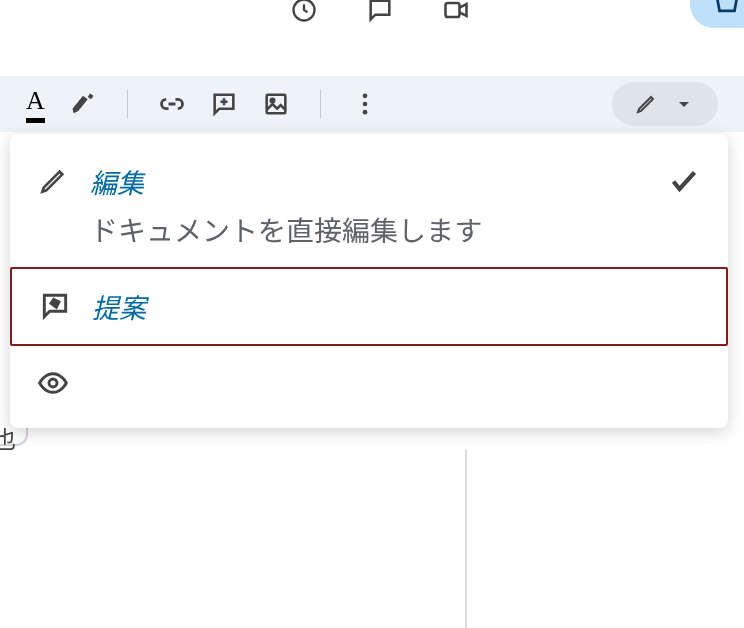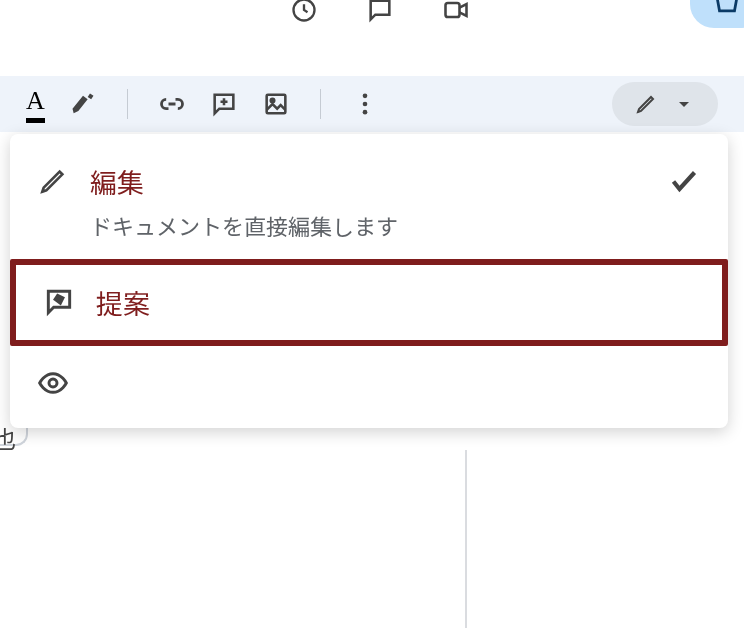--- a/index.html
+++ b/index.html
@@ -13,24 +13,24 @@
     .toolbar-icon { display: flex; align-items: center; justify-content: center; cursor: pointer; }
     .toolbar-icon svg { width: 28px; height: 28px; }
     .text-color { border-bottom: 5px solid #000; padding-bottom: 2px; }
     .mode-btn { margin-left: auto; background: #dfe4ea; border-radius: 24px; height: 44px; padding: 0 22px; display: flex; align-items: center; gap: 14px; cursor: pointer; }
     .mode-btn svg { width: 24px; height: 24px; }
     .dropdown { position: absolute; top: 134px; right: 16px; width: 718px; background: #fff; border-radius: 8px; box-shadow: 0 4px 16px rgba(0,0,0,0.18); z-index: 10; padding: 10px 0; }
     .menu-item { display: flex; align-items: flex-start; padding: 18px 26px; cursor: pointer; }
     .menu-item .mi-icon { width: 34px; height: 34px; flex-shrink: 0; margin-right: 20px; margin-top: 2px; display: flex; align-items: center; justify-content: center; }
     .menu-item .mi-icon svg { width: 32px; height: 32px; }
     .menu-item .mi-text { flex: 1; }
-    .menu-item .mi-title { font-size: 27px; font-weight: 400; color: #7f1d1d; }
-    .menu-item .mi-desc { font-size: 22px; color: #5f6368; margin-top: 8px; }
+    .menu-item .mi-title { font-size: 27px; font-weight: 400; color: #0369a1; font-style: italic; }
+    .menu-item .mi-desc { font-size: 28px; color: #5f6368; margin-top: 8px; }
     .menu-item .check { width: 36px; height: 36px; flex-shrink: 0; }
-    .highlight-box { border: 6px solid #7f1d1d; border-radius: 2px; }
+    .highlight-box { border: 2px solid #7f1d1d; border-radius: 2px; }
     .partial-text { position: absolute; top: 420px; left: -8px; font-size: 24px; color: #444; }
     .doc-frame { position: absolute; top: 418px; left: -2px; width: 30px; height: 28px; border: 2px solid #cfd4db; border-radius: 0 0 12px 0; border-top: none; border-left: none; }
     .vline { position: absolute; top: 450px; left: 465px; width: 2px; height: 180px; background: #dadce0; }
   </style>
 </head>
 <body>
 
 <div class="top-icons">
   <div class="toolbar-icon">
     <svg viewBox="0 0 24 24" fill="none" stroke="#444" stroke-width="2">

